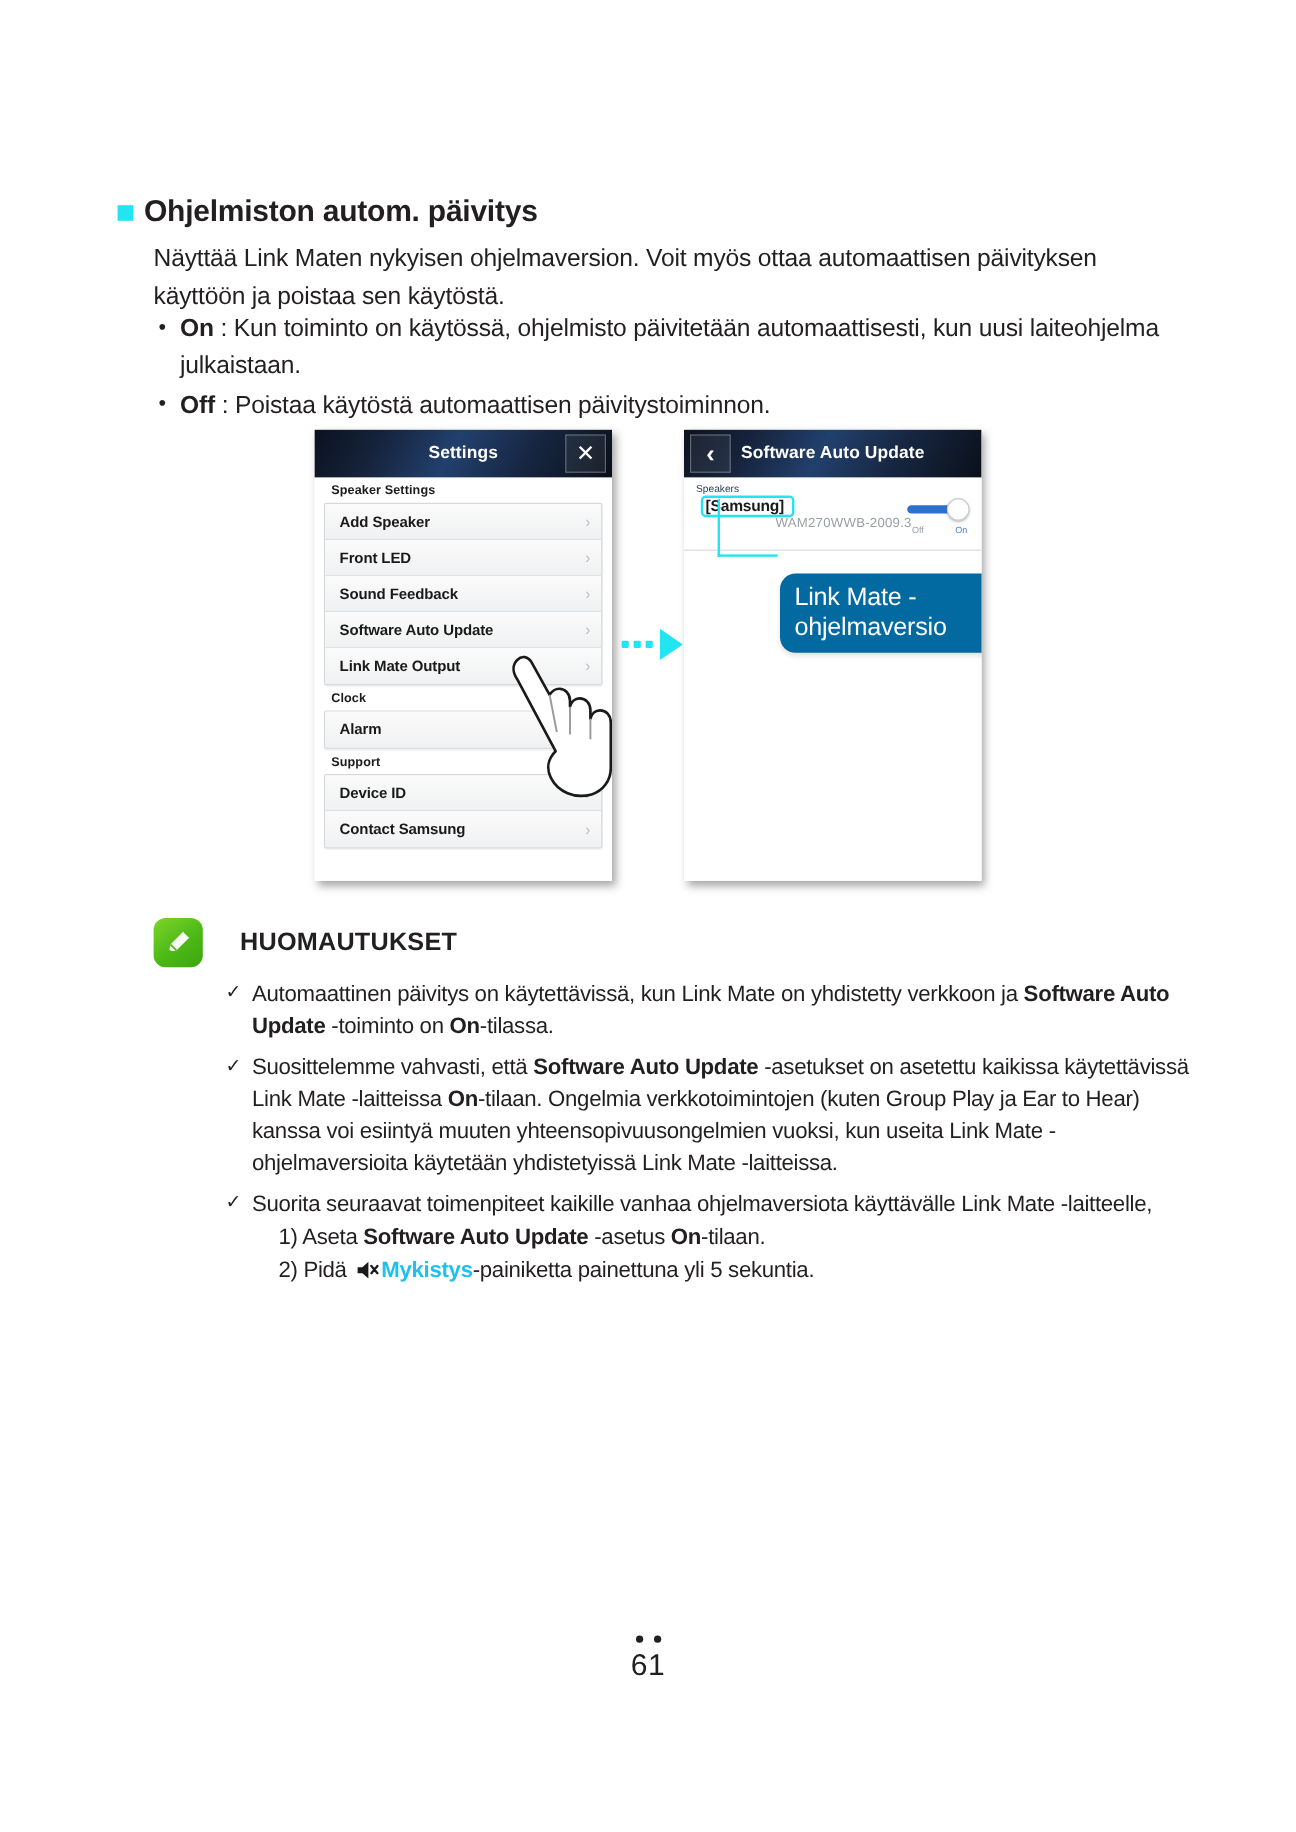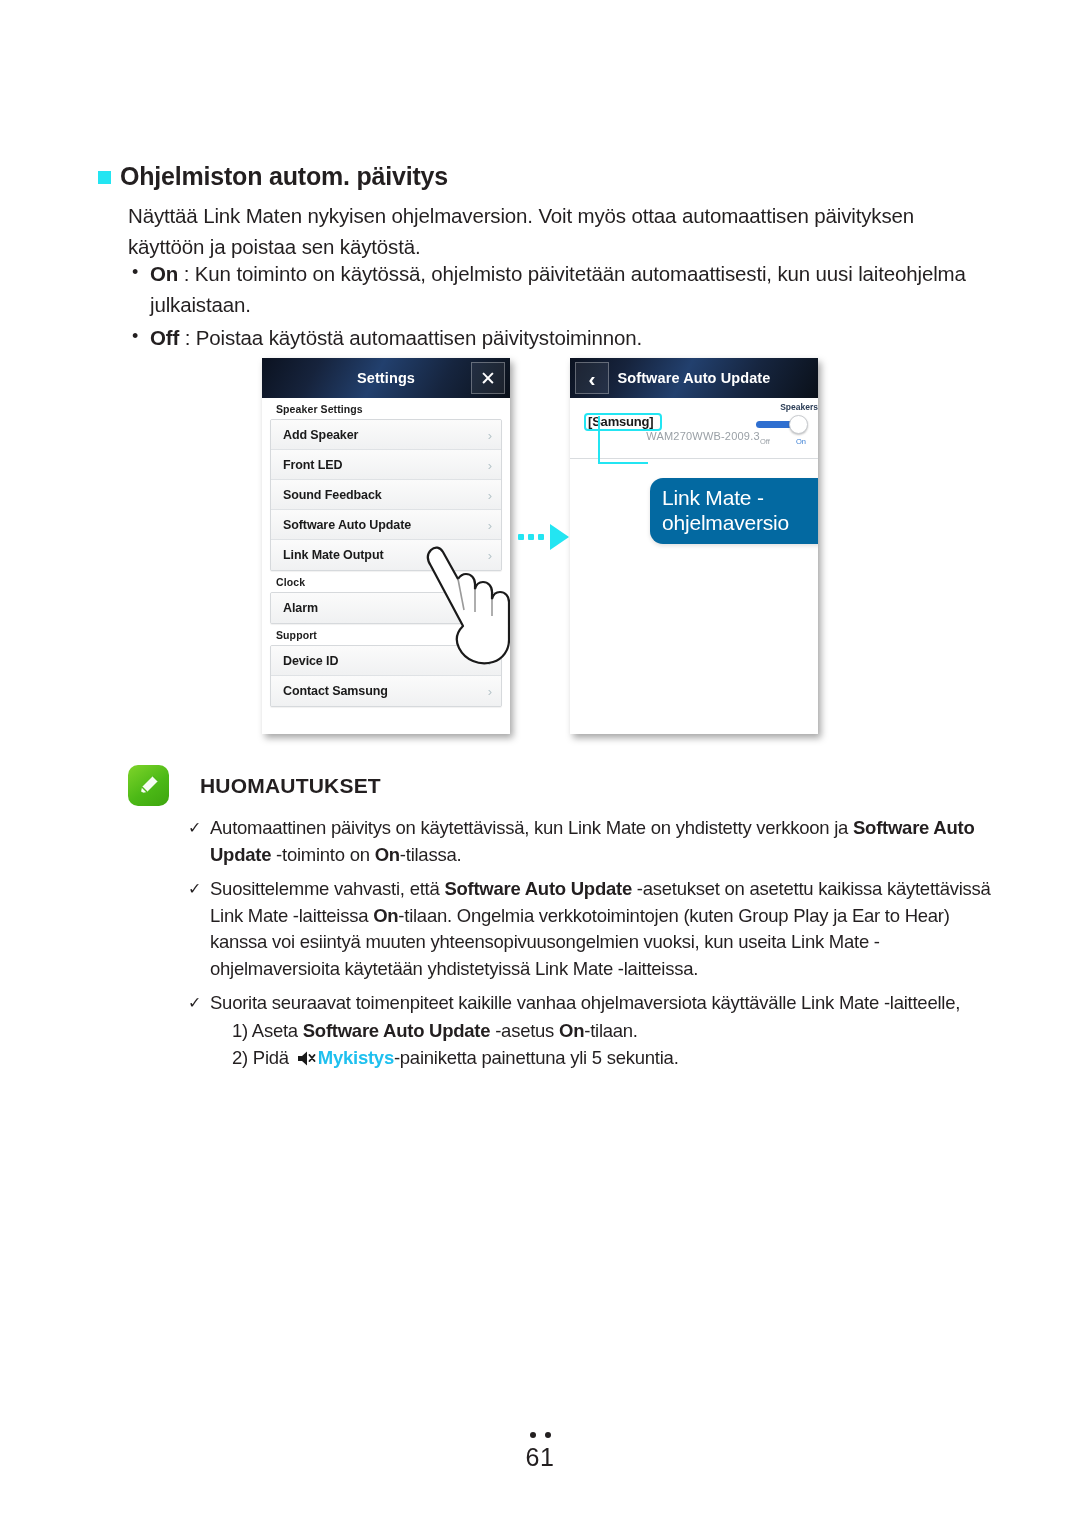--- a/index.html
+++ b/index.html
@@ -98,23 +98,22 @@
   .chev {
     position: absolute; right: 9px; top: 50%; transform: translateY(-50%);
     color: #b6c4c9; font-size: 13px; line-height: 1;
   }
 
   
   .finger { position: absolute; left: 155px; top: 142px; width: 105px; height: 135px; pointer-events: none; }
 
   
   .spk-label {
-    font-size: 8.5px; font-weight: bold; color: #2a3c55;
+    font-size: 8.5px; font-weight: normal; color: #2a3c55;
     padding: 4px 0 1px 10px;
-    text-align: right;
   }
   .spk-row {
     position: relative; height: 46px; border-bottom: 1px solid #d9dcdf;
     padding: 1px 0 0 18px;
   }
   .spk-name { font-size: 13px; font-weight: bold; color: #1a1a1a; letter-spacing: -0.2px; }
   .spk-ver  { font-size: 11px; color: #9aa0a6; letter-spacing: 0.2px; margin-top: 1px; text-align: center; }
   .hl-box {
     position: absolute; left: 14px; top: 0px; width: 78px; height: 18px;
     border: 2px solid #23e5f2; border-radius: 4px;
@@ -196,21 +195,21 @@
   .sub-steps { padding-left: 22px; }
   .sub-steps .step {
     font-size: 18.5px; line-height: 27px; letter-spacing: -0.25px;
   }
   .mute-glyph {
     display: inline-block; vertical-align: -3px; margin: 0 2px 0 3px;
   }
   .cyan-word { color: #1fc0ef; font-weight: bold; }
 
   
-  .footer { position: absolute; left: 0; right: 0; top: 1432px; text-align: center; }
+  .footer { position: absolute; left: 0; right: 0; top: 1363px; text-align: center; }
   .foot-dots {
     display: flex; justify-content: center; gap: 9px; margin-bottom: 5px;
   }
   .foot-dots i { width: 6px; height: 6px; background: #231f20; border-radius: 50%; display: block; }
   .foot-num { font-size: 25px; letter-spacing: 0.5px; }
 </style>
 </head>
 <body>
 
 <div class="page">

